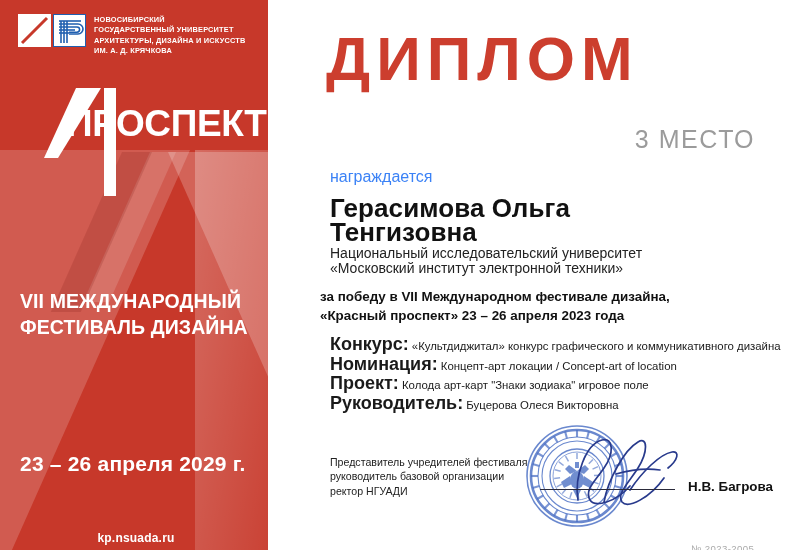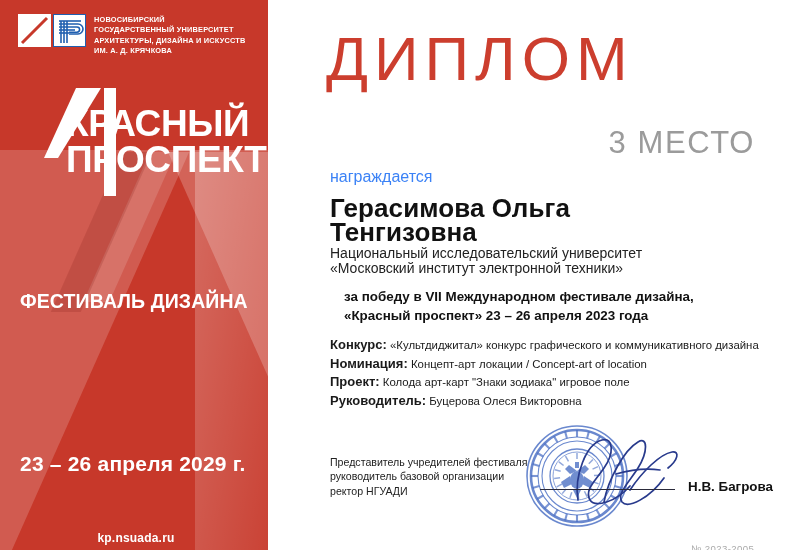--- a/index.html
+++ b/index.html
@@ -184,29 +184,29 @@
     background: #ffffff;
   }
 
   .diploma-title {
     position: absolute;
     left: 58px;
     top: 28px;
     color: #CC3E2E;
     font-size: 62px;
     line-height: 62px;
-    font-weight: normal;
+    font-weight: bold;
     letter-spacing: 6px;
   }
   .place-label {
     position: absolute;
     right: 38px;
     top: 125px;
     color: #9B9B9B;
-    font-size: 31px;
+    font-size: 25px;
     letter-spacing: 1.6px;
     font-weight: normal;
   }
 
   .awarded-to {
     position: absolute;
     left: 62px;
     top: 168px;
     color: #3b82f6;
     font-size: 16px;
@@ -227,39 +227,39 @@
     left: 62px;
     top: 246px;
     color: #222222;
     font-size: 14px;
     line-height: 15px;
   }
   .affiliation span { display: block; }
 
   .reason {
     position: absolute;
-    left: 76px;
+    left: 52px;
     top: 288px;
     color: #111111;
     font-size: 13.4px;
     line-height: 18.5px;
     font-weight: bold;
   }
   .reason span { display: block; }
 
   .details {
     position: absolute;
     left: 62px;
     top: 336px;
     font-size: 11.4px;
     line-height: 17.6px;
     color: #1A1A1A;
   }
   .details .row { white-space: nowrap; }
-  .details .lbl { font-weight: bold; font-size: 13px; }
+  .details .lbl { font-weight: bold; font-size: 18px; }
   .details .val { font-weight: normal; }
 
   
   .sig-role {
     position: absolute;
     left: 62px;
     top: 455px;
     color: #222222;
     font-size: 10.6px;
     line-height: 14.4px;
@@ -354,25 +354,25 @@
     </div>
 
     <div class="brand-mark">
       <svg width="80" height="115" viewBox="0 0 80 115" aria-hidden="true">
         <polygon points="32,0 57,0 14,70 0,70" fill="#ffffff"></polygon>
         <polygon points="60,0 72,0 72,108 60,108" fill="#ffffff"></polygon>
       </svg>
     </div>
 
     <div class="brand-title">
-      <span>КРАСНЫЙ</span>
       <span>ПРОСПЕКТ</span>
     </div>
 
     <div class="fest-lines">
+      <span>VII МЕЖДУНАРОДНЫЙ</span>
       <span>ФЕСТИВАЛЬ ДИЗАЙНА</span>
     </div>
 
     <div class="fest-date">23 – 26 апреля 2029 г.</div>
     <div class="fest-url">kp.nsuada.ru</div>
   </div>
 
   <div class="content">
 
     <div class="diploma-title">ДИПЛОМ</div>

